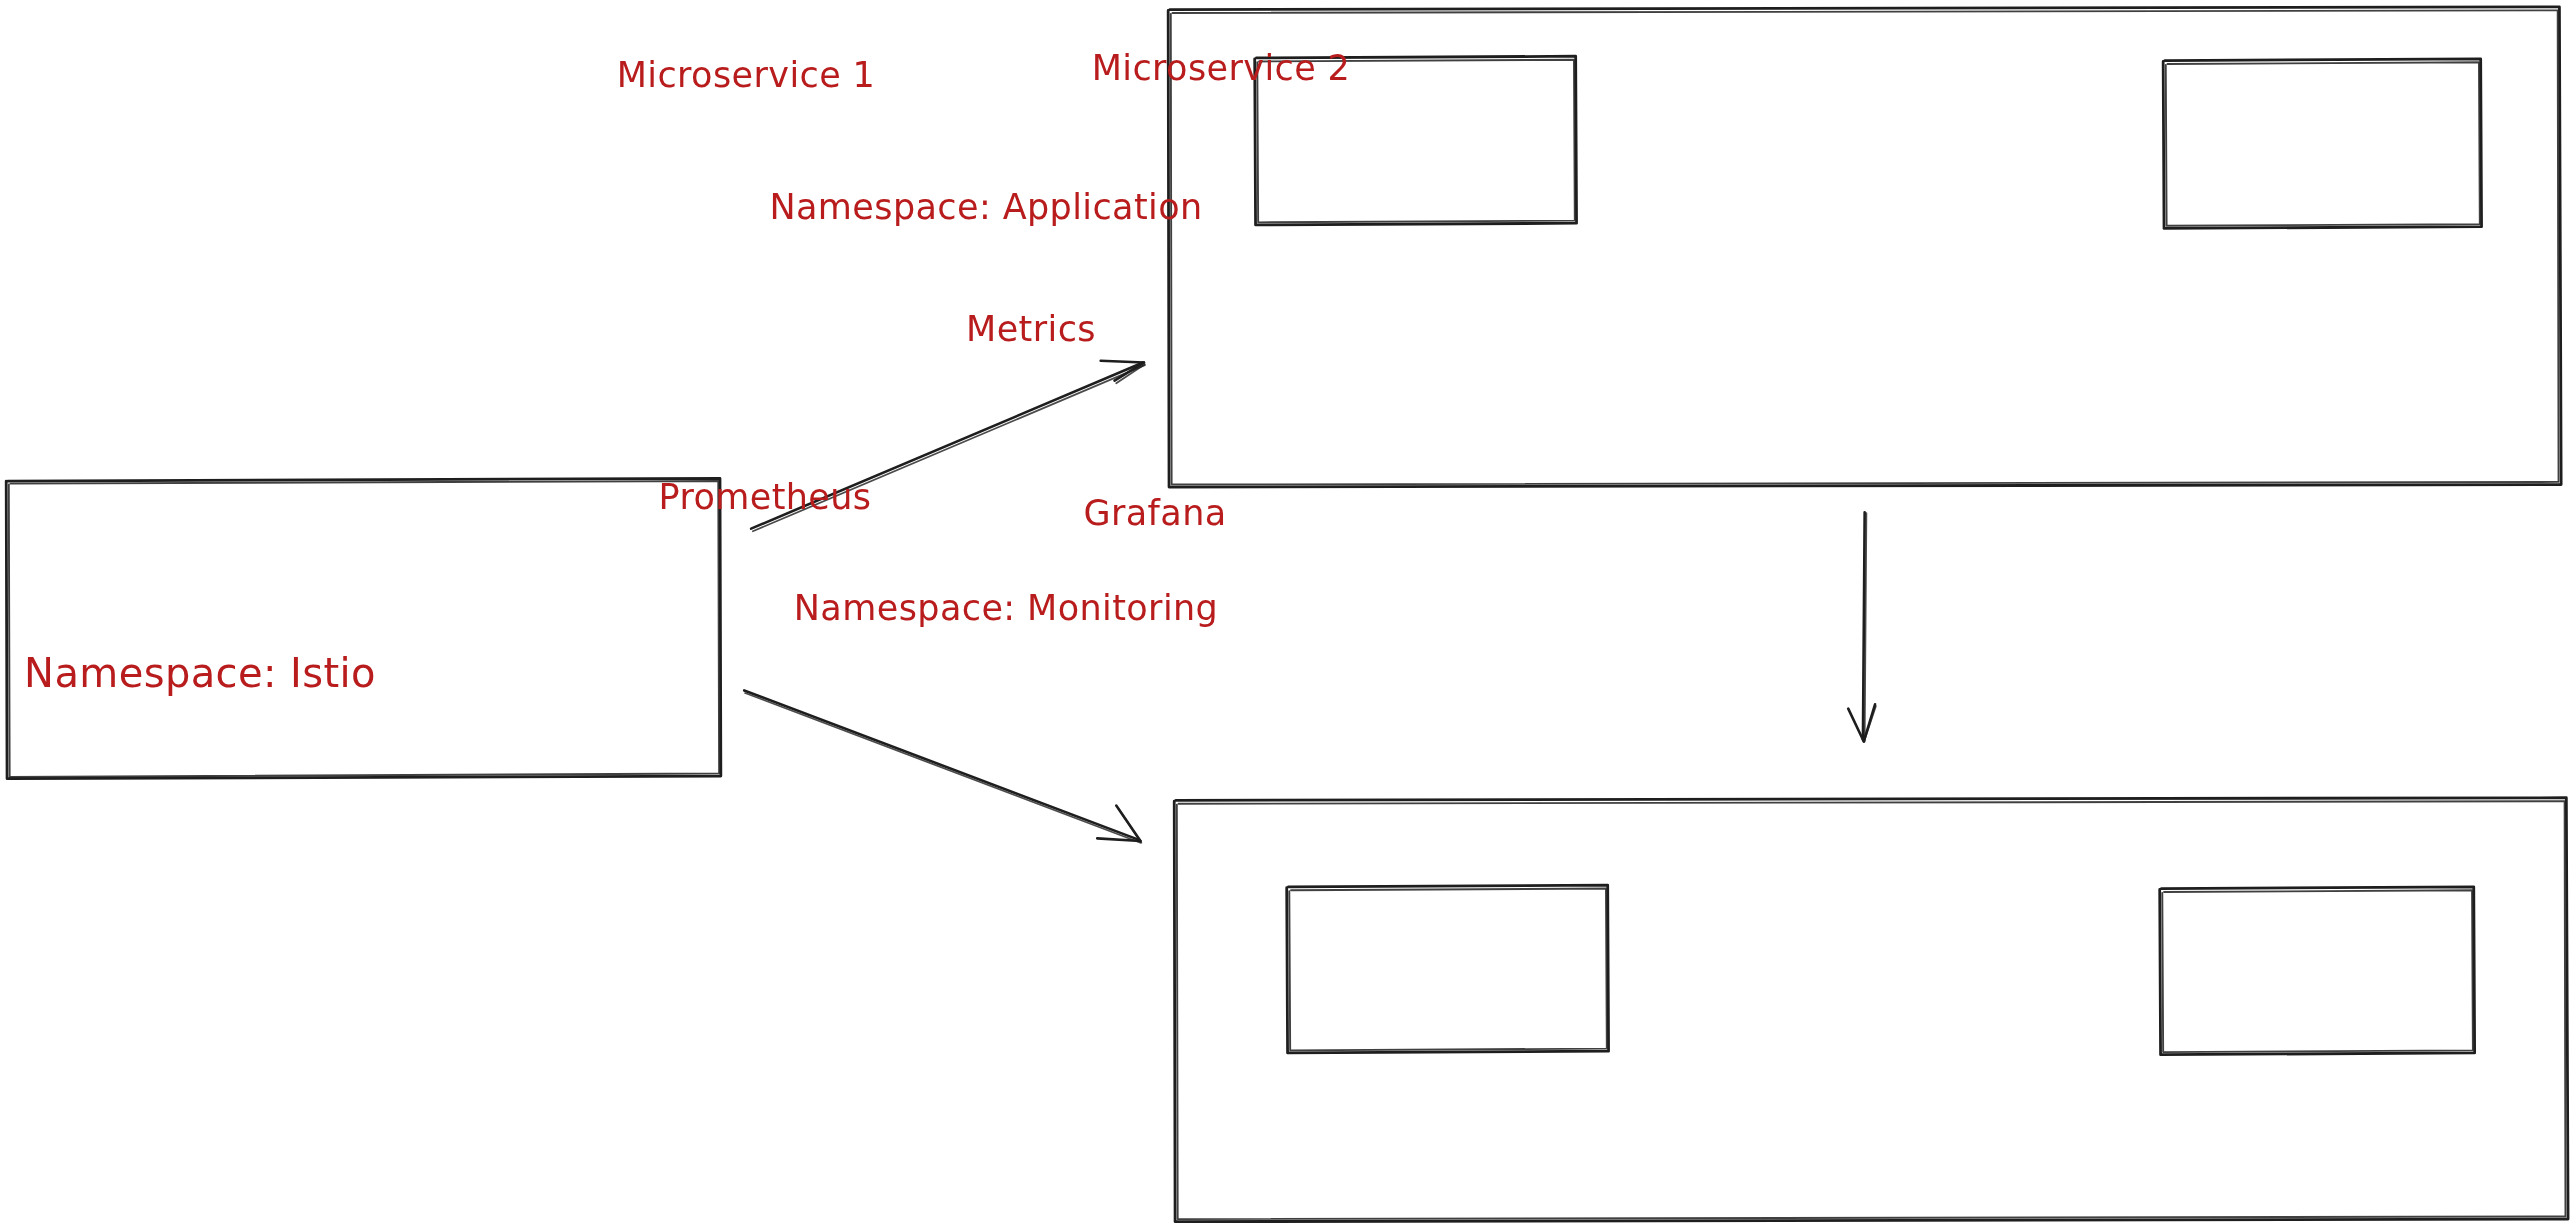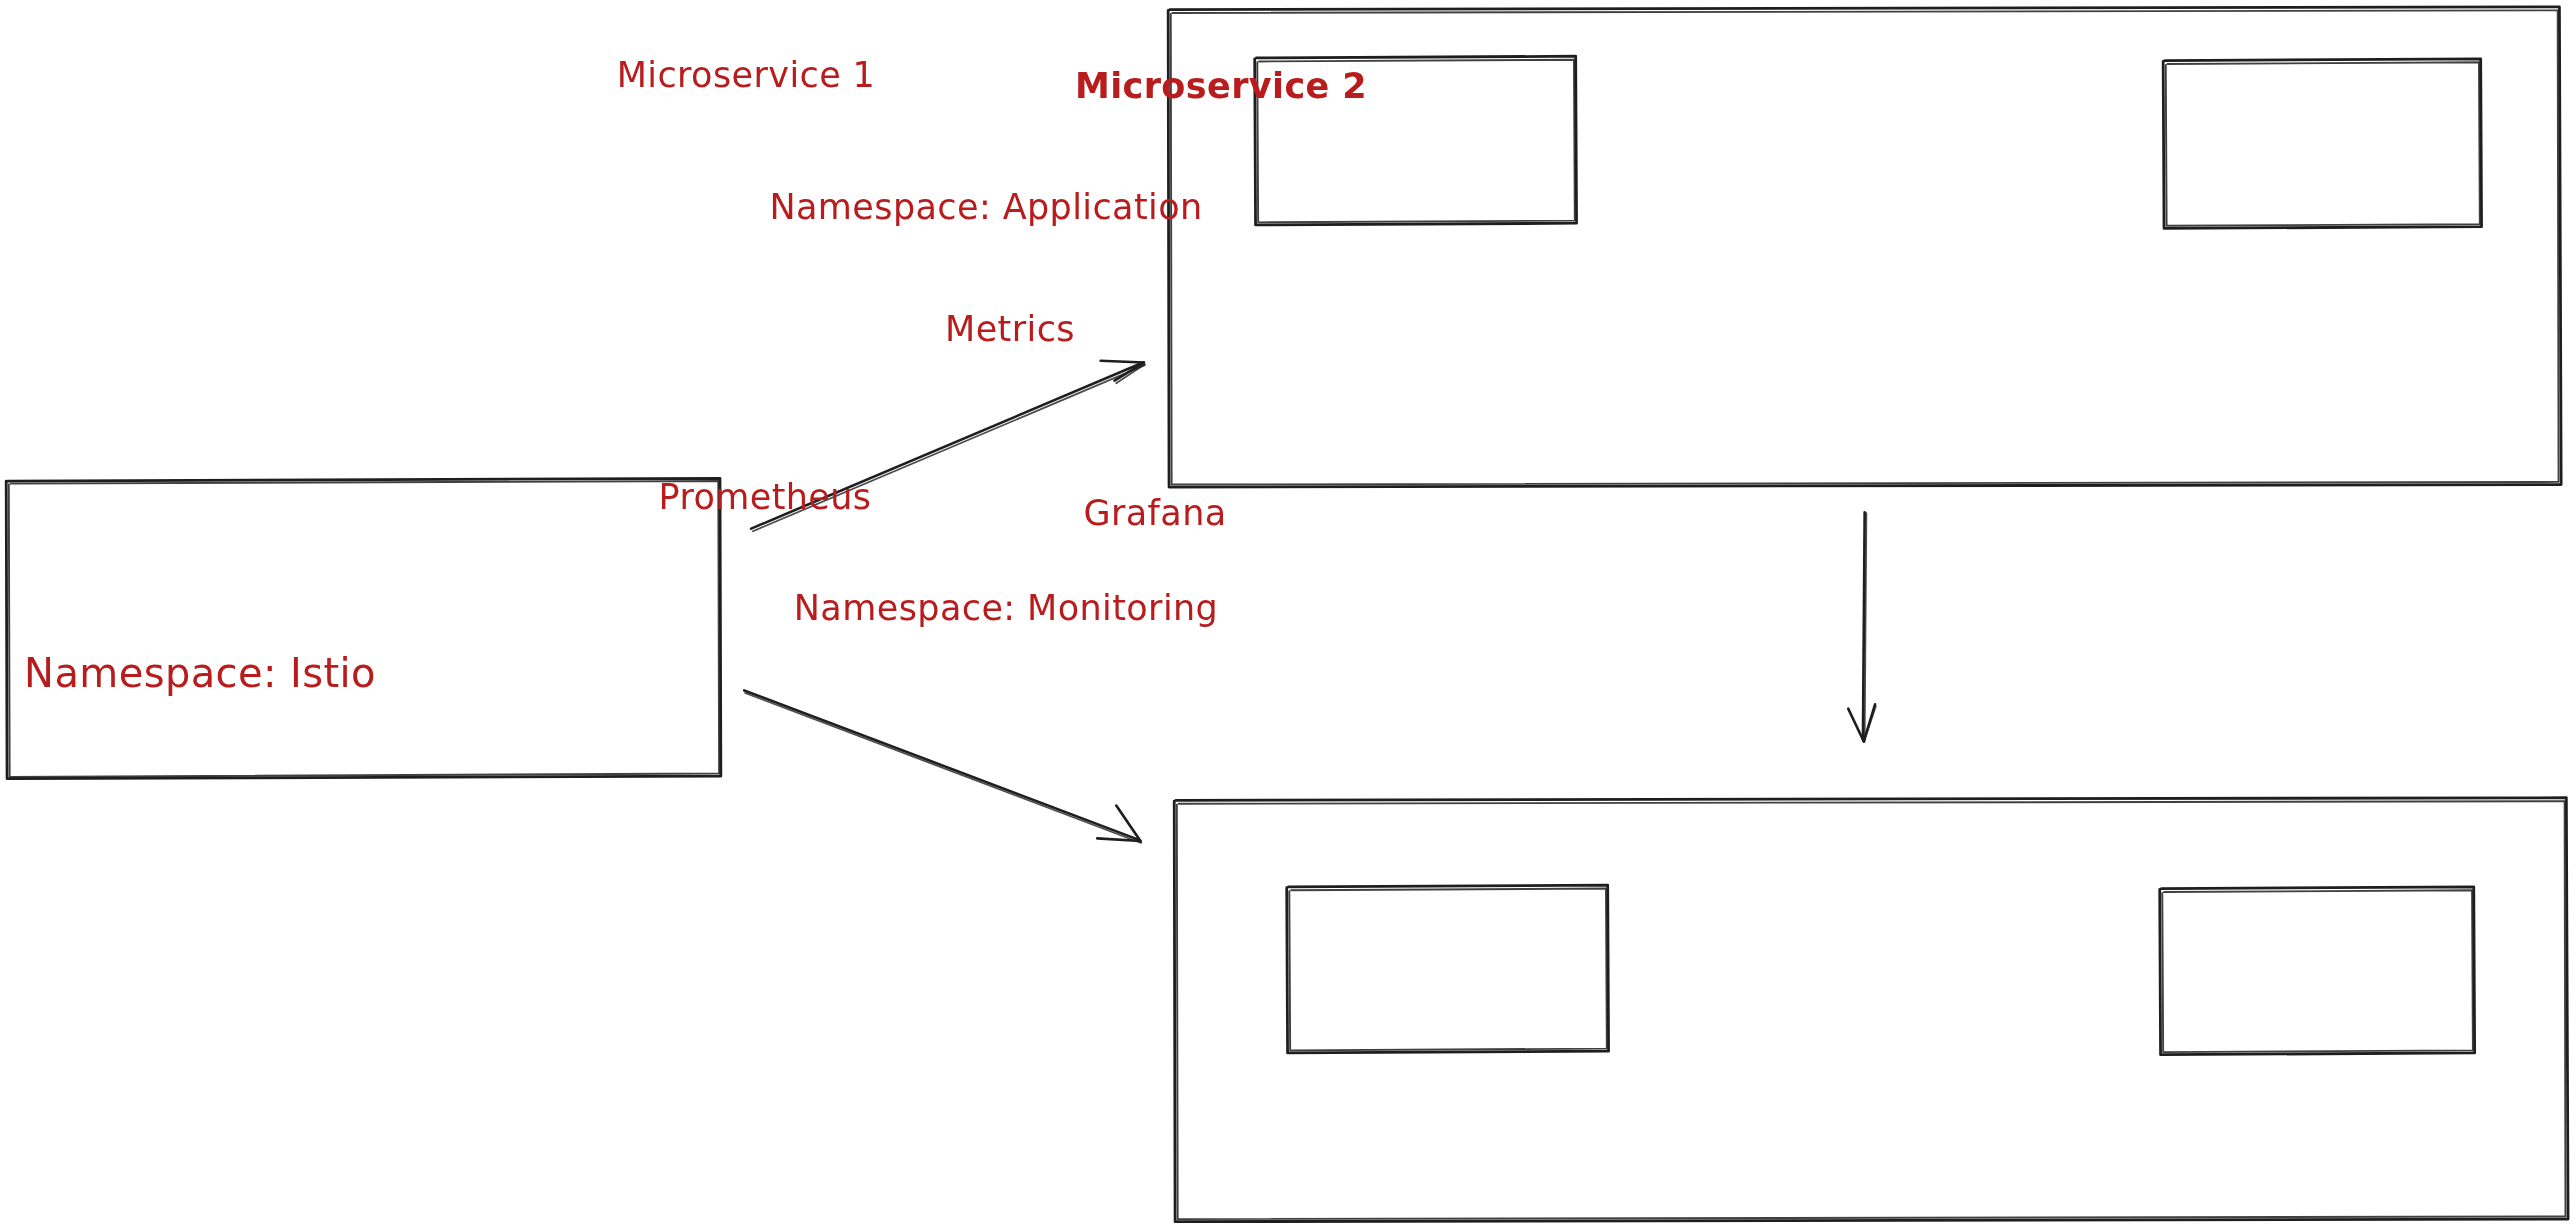--- a/index.html
+++ b/index.html
@@ -126,29 +126,29 @@
       <path class="rough rough-arrow2" d="M2155,855 L2168,816"></path>
     </g>
   </svg>
 
   <div class="node-label lbl-container" style="left:986px; top:207px;">Namespace: Application</div>
 
   <div class="node-label lbl-istio" style="left:200px; top:673px;">Namespace: Istio</div>
 
   <div class="node-label lbl-box" style="left:746px; top:75px;">Microservice 1</div>
 
-  <div class="node-label lbl-box" style="left:1221px; top:86px;font-weight:bold;">Microservice 2</div>
+  <div class="node-label lbl-box" style="left:1221px; top:68px;">Microservice 2</div>
 
   <div class="node-label lbl-container" style="left:1006px; top:608px;">Namespace: Monitoring</div>
 
   <div class="node-label lbl-box" style="left:765px; top:497px;">Prometheus</div>
 
   <div class="node-label lbl-box" style="left:1155px; top:513px;">Grafana</div>
 
-  <div class="node-label lbl-edge" style="left:1010px; top:329px;">Metrics</div>
+  <div class="node-label lbl-edge" style="left:1031px; top:329px;">Metrics</div>
 
   <div class="hit" style="left:6px; top:479px; width:715px; height:300px;"></div>
 
   <div class="hit" style="left:1255px; top:56px; width:322px; height:169px;"></div>
 
   <div class="hit" style="left:2163px; top:59px; width:318px; height:170px;"></div>
 
   <div class="hit" style="left:1287px; top:885px; width:322px; height:168px;"></div>
 
   <div class="hit" style="left:2160px; top:887px; width:315px; height:168px;"></div>

